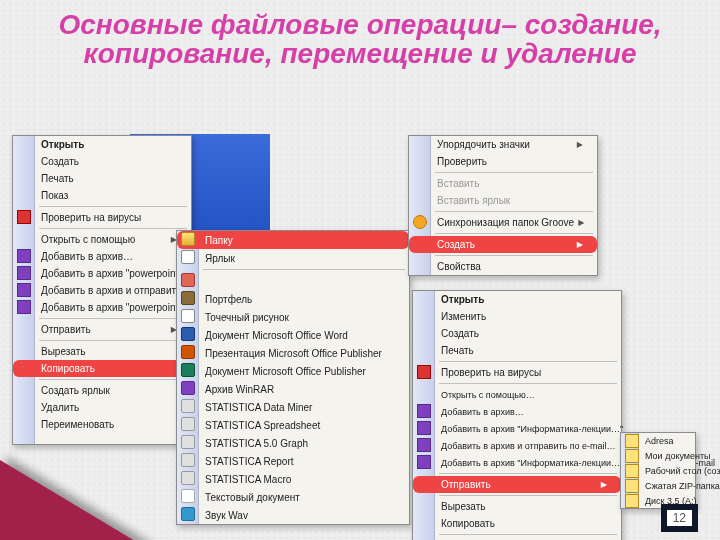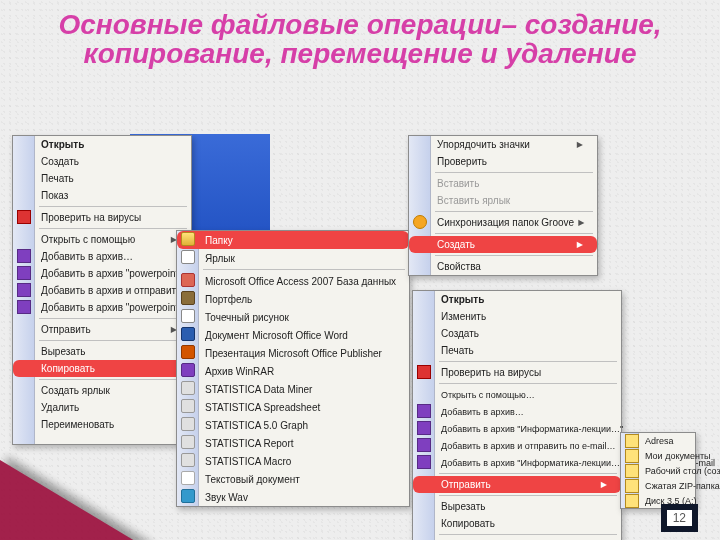--- a/index.html
+++ b/index.html
@@ -204,37 +204,40 @@
     <span>Папку</span>
   </div>
   <div class="item">
     <span class="glyph ic-link"></span>
     <span>Ярлык</span>
   </div>
   <div class="sep"></div>
   <div id="typesList">
       <div class="item">
         <span class="glyph ic-db"></span>
-        <span>Microsoft Office Access 2007 База данных</span>
       </div>
       <div class="item">
         <span class="glyph ic-brief"></span>
         <span>Портфель</span>
       </div>
       <div class="item">
         <span class="glyph ic-bmp"></span>
         <span>Точечный рисунок</span>
       </div>
       <div class="item">
         <span class="glyph ic-word"></span>
         <span>Документ Microsoft Office Word</span>
       </div>
       <div class="item">
         <span class="glyph ic-ppt"></span>
         <span>Презентация Microsoft Office Publisher</span>
+      </div>
+      <div class="item">
+        <span class="glyph ic-pub"></span>
+        <span>Документ Microsoft Office Publisher</span>
       </div>
       <div class="item">
         <span class="glyph ic-rar"></span>
         <span>Архив WinRAR</span>
       </div>
       <div class="item">
         <span class="glyph ic-stat"></span>
         <span>STATISTICA Data Miner</span>
       </div>
       <div class="item">

